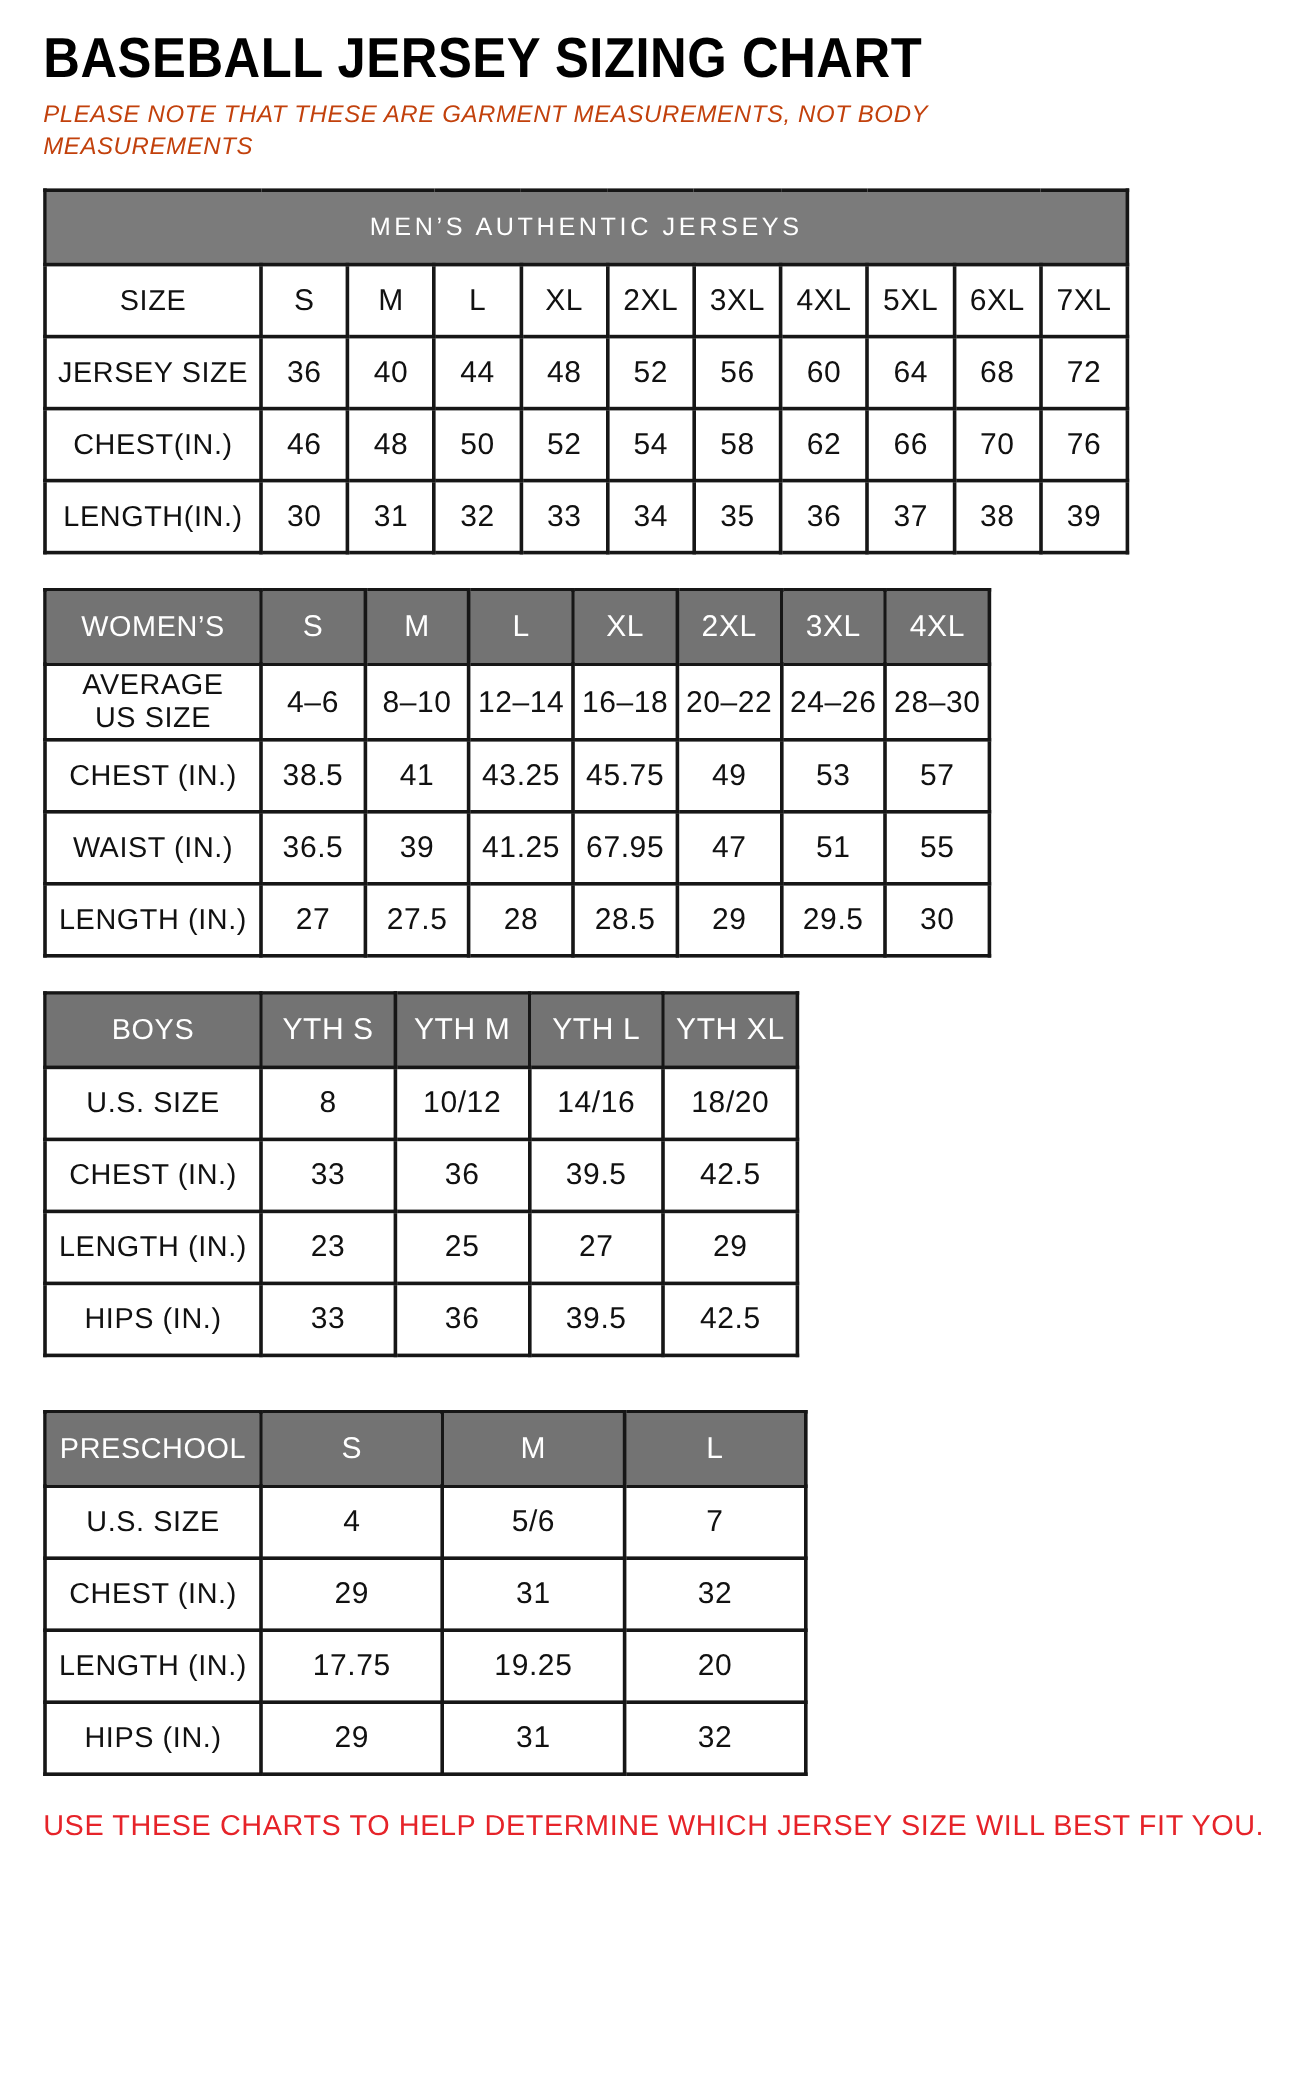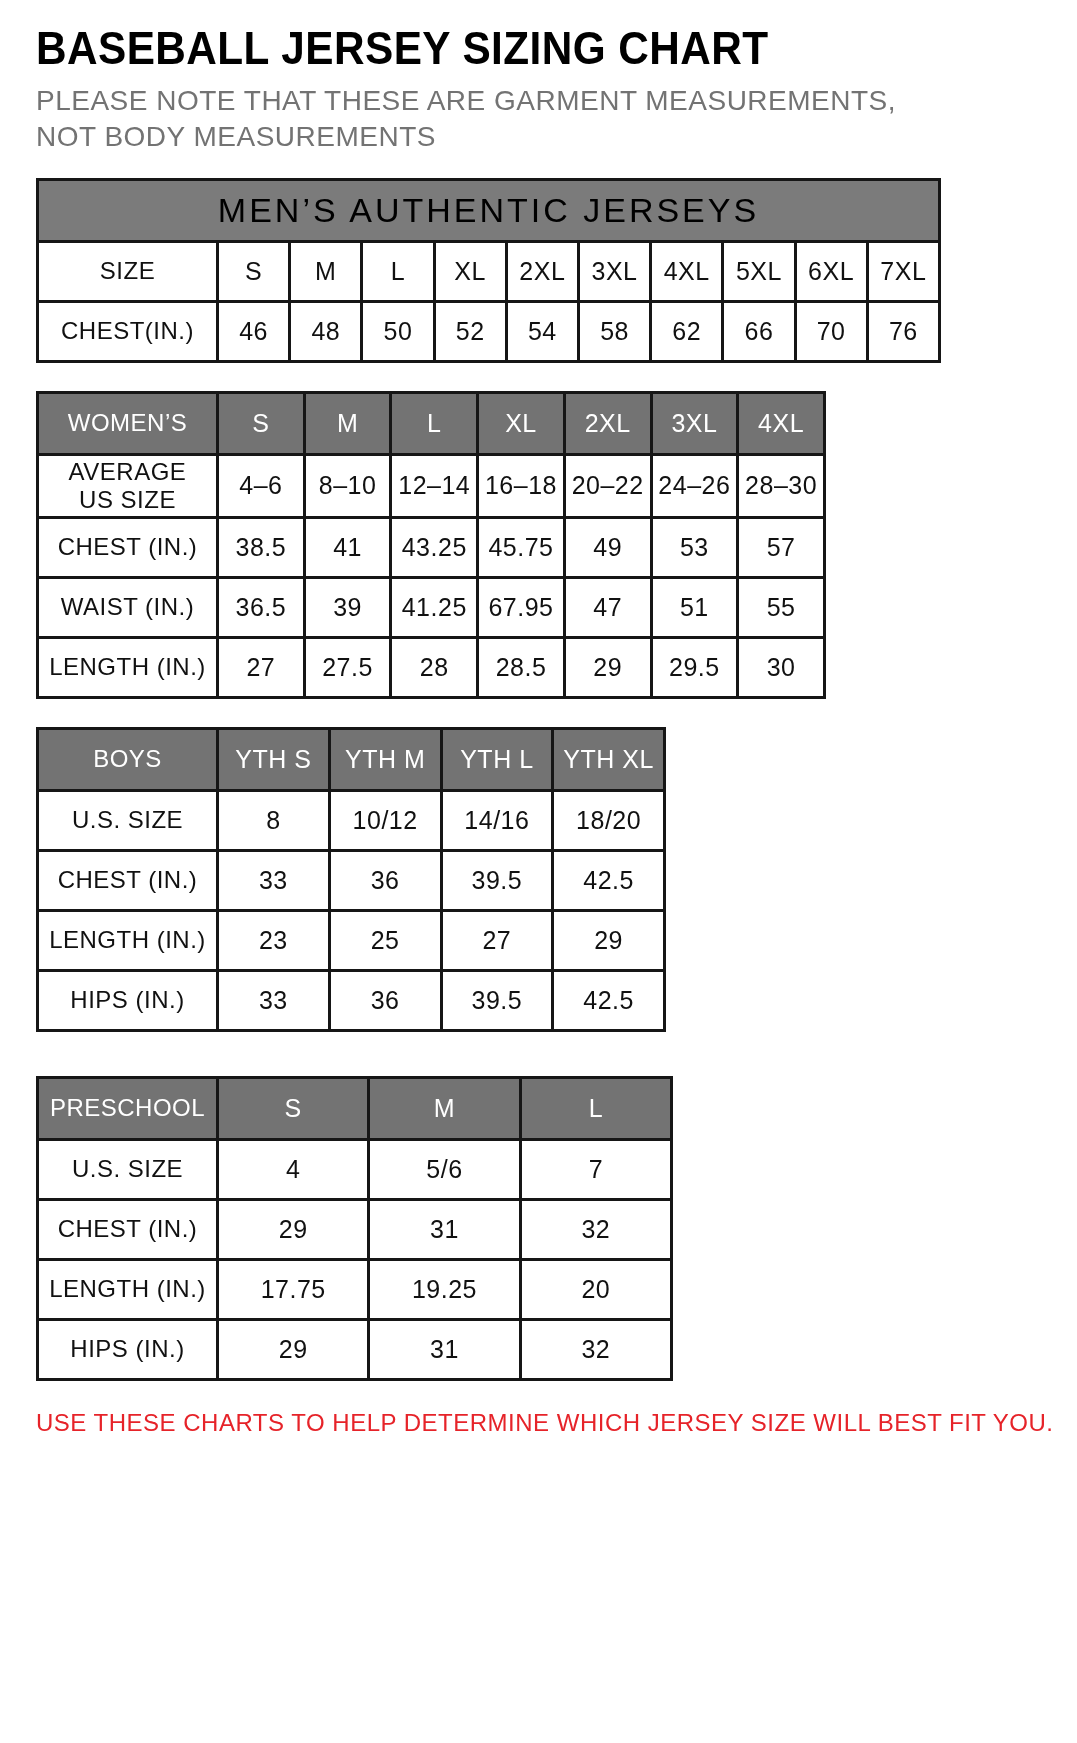--- a/index.html
+++ b/index.html
@@ -18,47 +18,48 @@
     color: #000000;
     margin: 0 0 8px 0;
     display: inline-block;
     transform: scaleX(0.9);
     transform-origin: left center;
     white-space: nowrap;
     letter-spacing: 0.5px;
   }
 
   .note {
-    color: #737373;
-    font-size: 28px;
+    color: #c2410c;
+    font-size: 20px;
     letter-spacing: 0.5px;
     line-height: 1.3;
     max-width: 890px;
     margin: 0 0 22px 0;
+    font-style: italic;
   }
 
   table {
     border-collapse: collapse;
     table-layout: fixed;
     margin: 0 0 28px 0;
   }
   th, td {
     border: 3px solid #161616;
     font-weight: normal;
     text-align: center;
     vertical-align: middle;
     padding: 2px 4px;
     height: 60px;
     box-sizing: border-box;
     overflow: hidden;
   }
   .banner {
     background: #7b7b7b;
-    color: #000000;
-    font-size: 34px;
+    color: #ffffff;
+    font-size: 21px;
     letter-spacing: 3px;
     height: 62px;
   }
   .head-cell {
     background: #737373;
     color: #ffffff;
     font-size: 25px;
     letter-spacing: 1px;
     height: 62px;
   }
@@ -120,32 +121,58 @@
           <td class="data-cell">L</td>
           <td class="data-cell">XL</td>
           <td class="data-cell">2XL</td>
           <td class="data-cell">3XL</td>
           <td class="data-cell">4XL</td>
           <td class="data-cell">5XL</td>
           <td class="data-cell">6XL</td>
           <td class="data-cell">7XL</td>
         </tr>
         <tr>
+          <th class="label-cell">JERSEY SIZE</th>
+          <td class="data-cell">36</td>
+          <td class="data-cell">40</td>
+          <td class="data-cell">44</td>
+          <td class="data-cell">48</td>
+          <td class="data-cell">52</td>
+          <td class="data-cell">56</td>
+          <td class="data-cell">60</td>
+          <td class="data-cell">64</td>
+          <td class="data-cell">68</td>
+          <td class="data-cell">72</td>
+        </tr>
+        <tr>
           <th class="label-cell">CHEST(IN.)</th>
           <td class="data-cell">46</td>
           <td class="data-cell">48</td>
           <td class="data-cell">50</td>
           <td class="data-cell">52</td>
           <td class="data-cell">54</td>
           <td class="data-cell">58</td>
           <td class="data-cell">62</td>
           <td class="data-cell">66</td>
           <td class="data-cell">70</td>
           <td class="data-cell">76</td>
         </tr>
+        <tr>
+          <th class="label-cell">LENGTH(IN.)</th>
+          <td class="data-cell">30</td>
+          <td class="data-cell">31</td>
+          <td class="data-cell">32</td>
+          <td class="data-cell">33</td>
+          <td class="data-cell">34</td>
+          <td class="data-cell">35</td>
+          <td class="data-cell">36</td>
+          <td class="data-cell">37</td>
+          <td class="data-cell">38</td>
+          <td class="data-cell">39</td>
+        </tr>
       </tbody>
     </table>
 
   <table class="womens">
     <colgroup>
       <col class="label-col">
       <col>
         <col>
         <col>
         <col>

